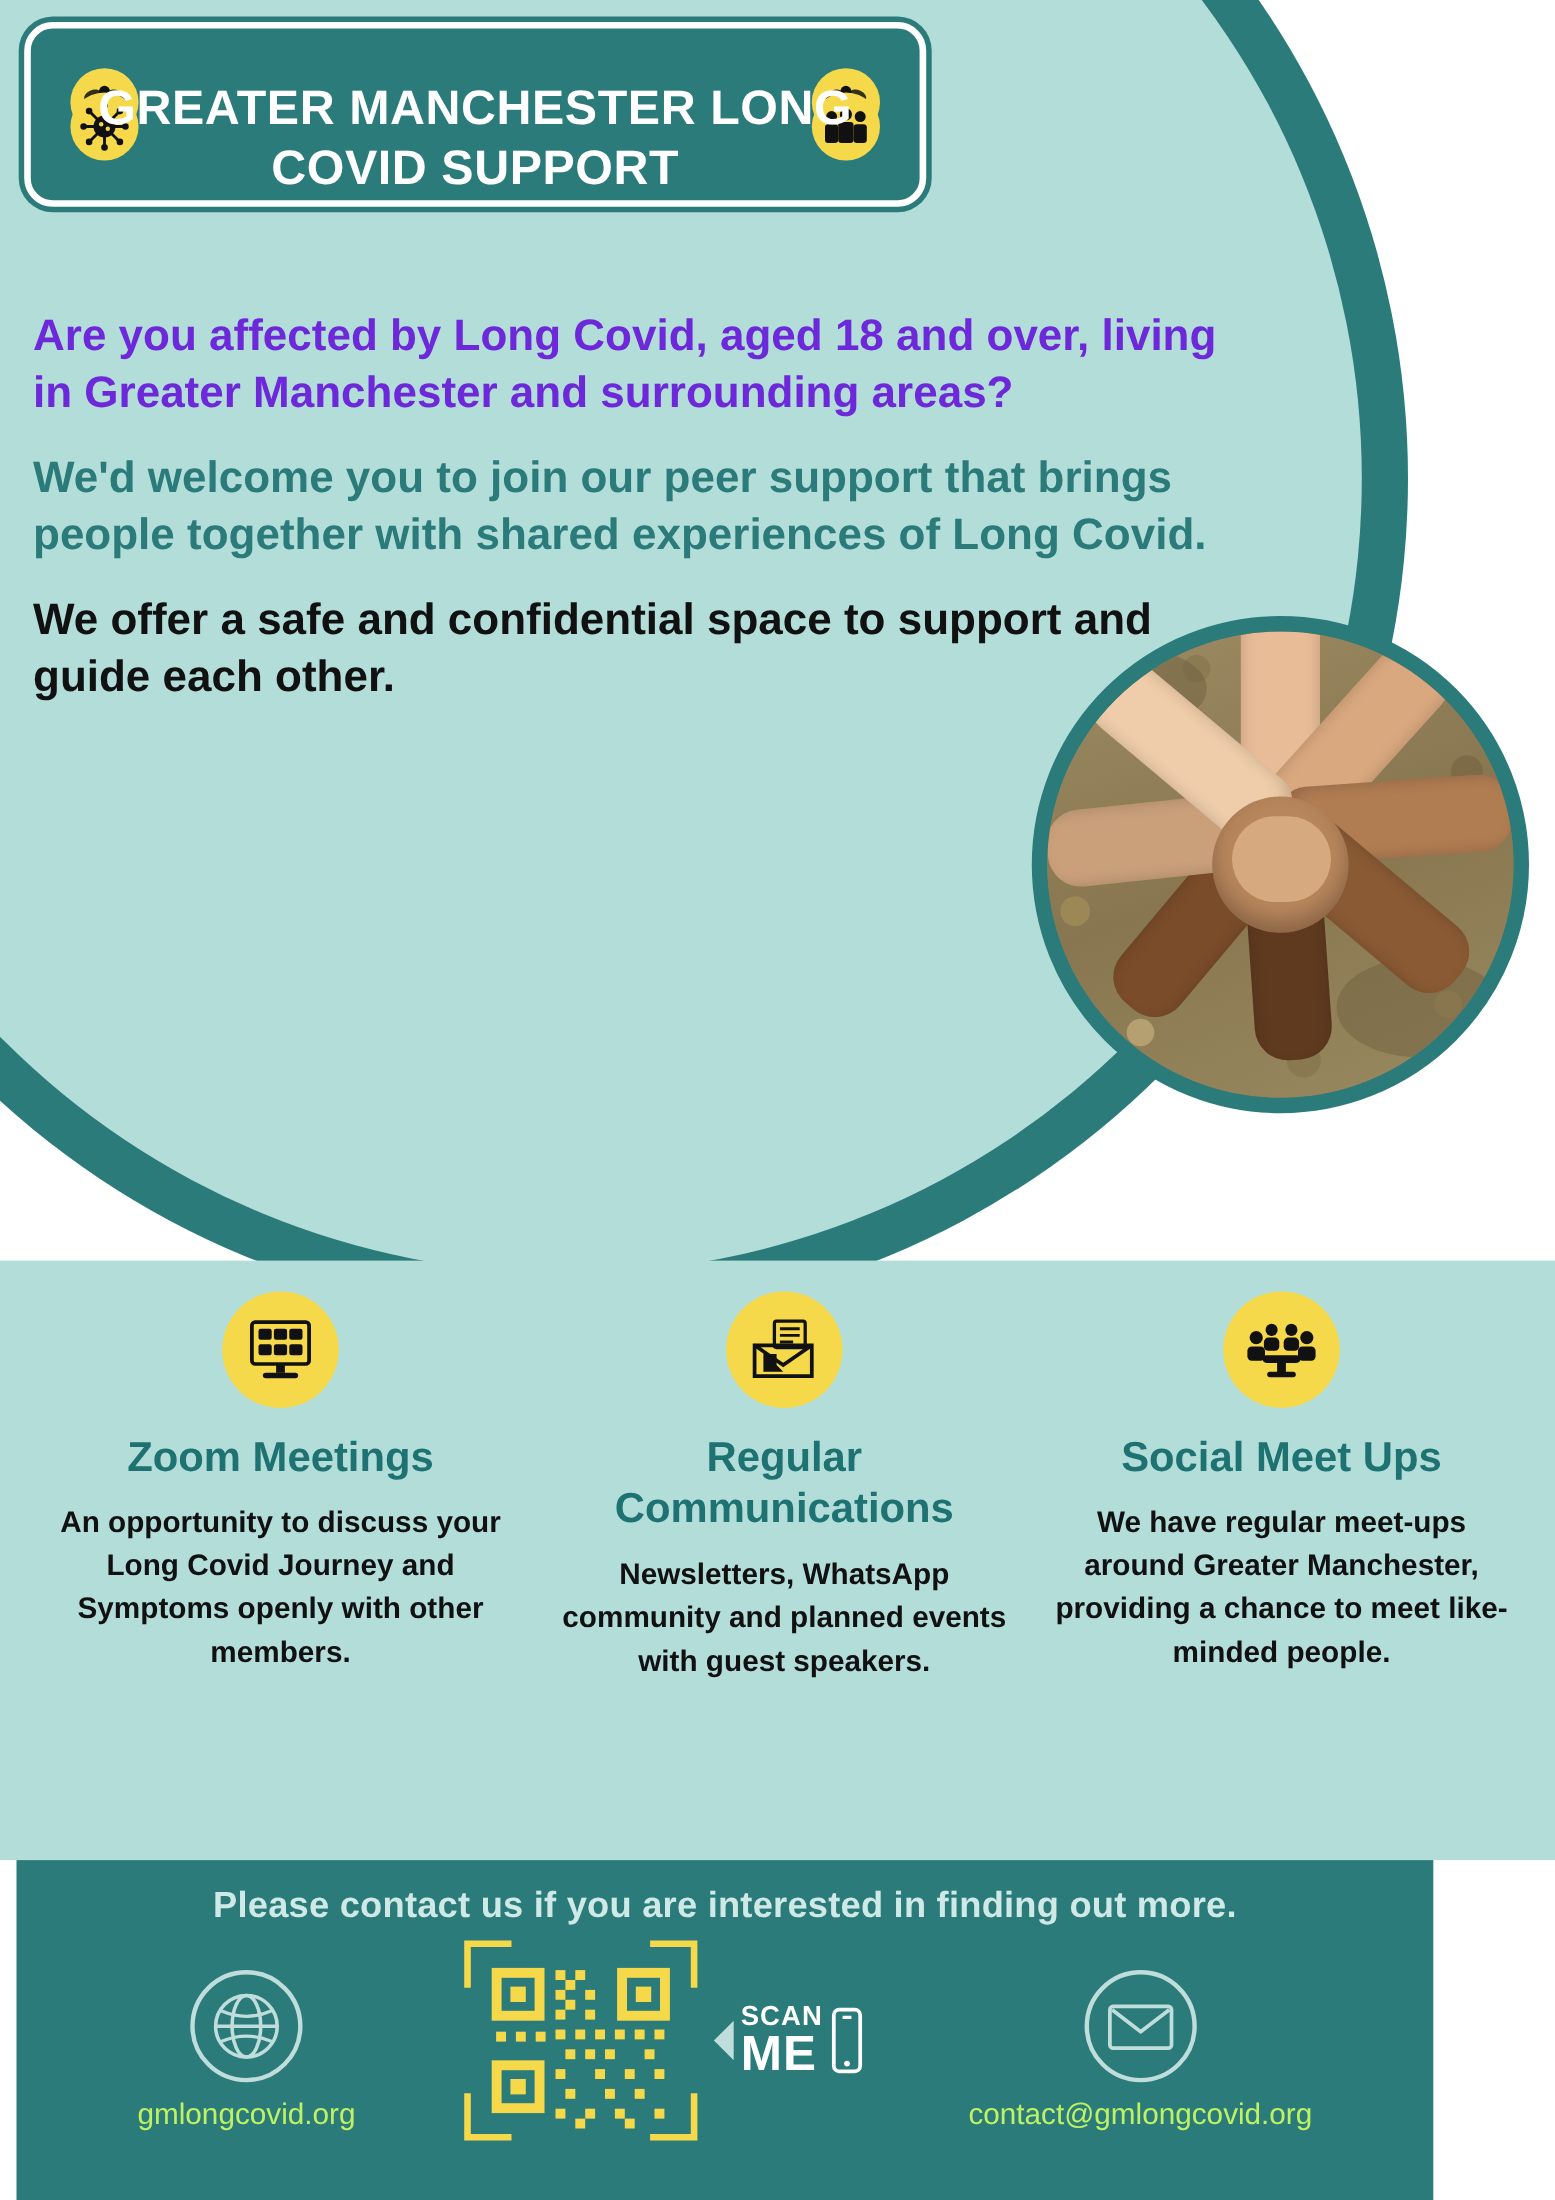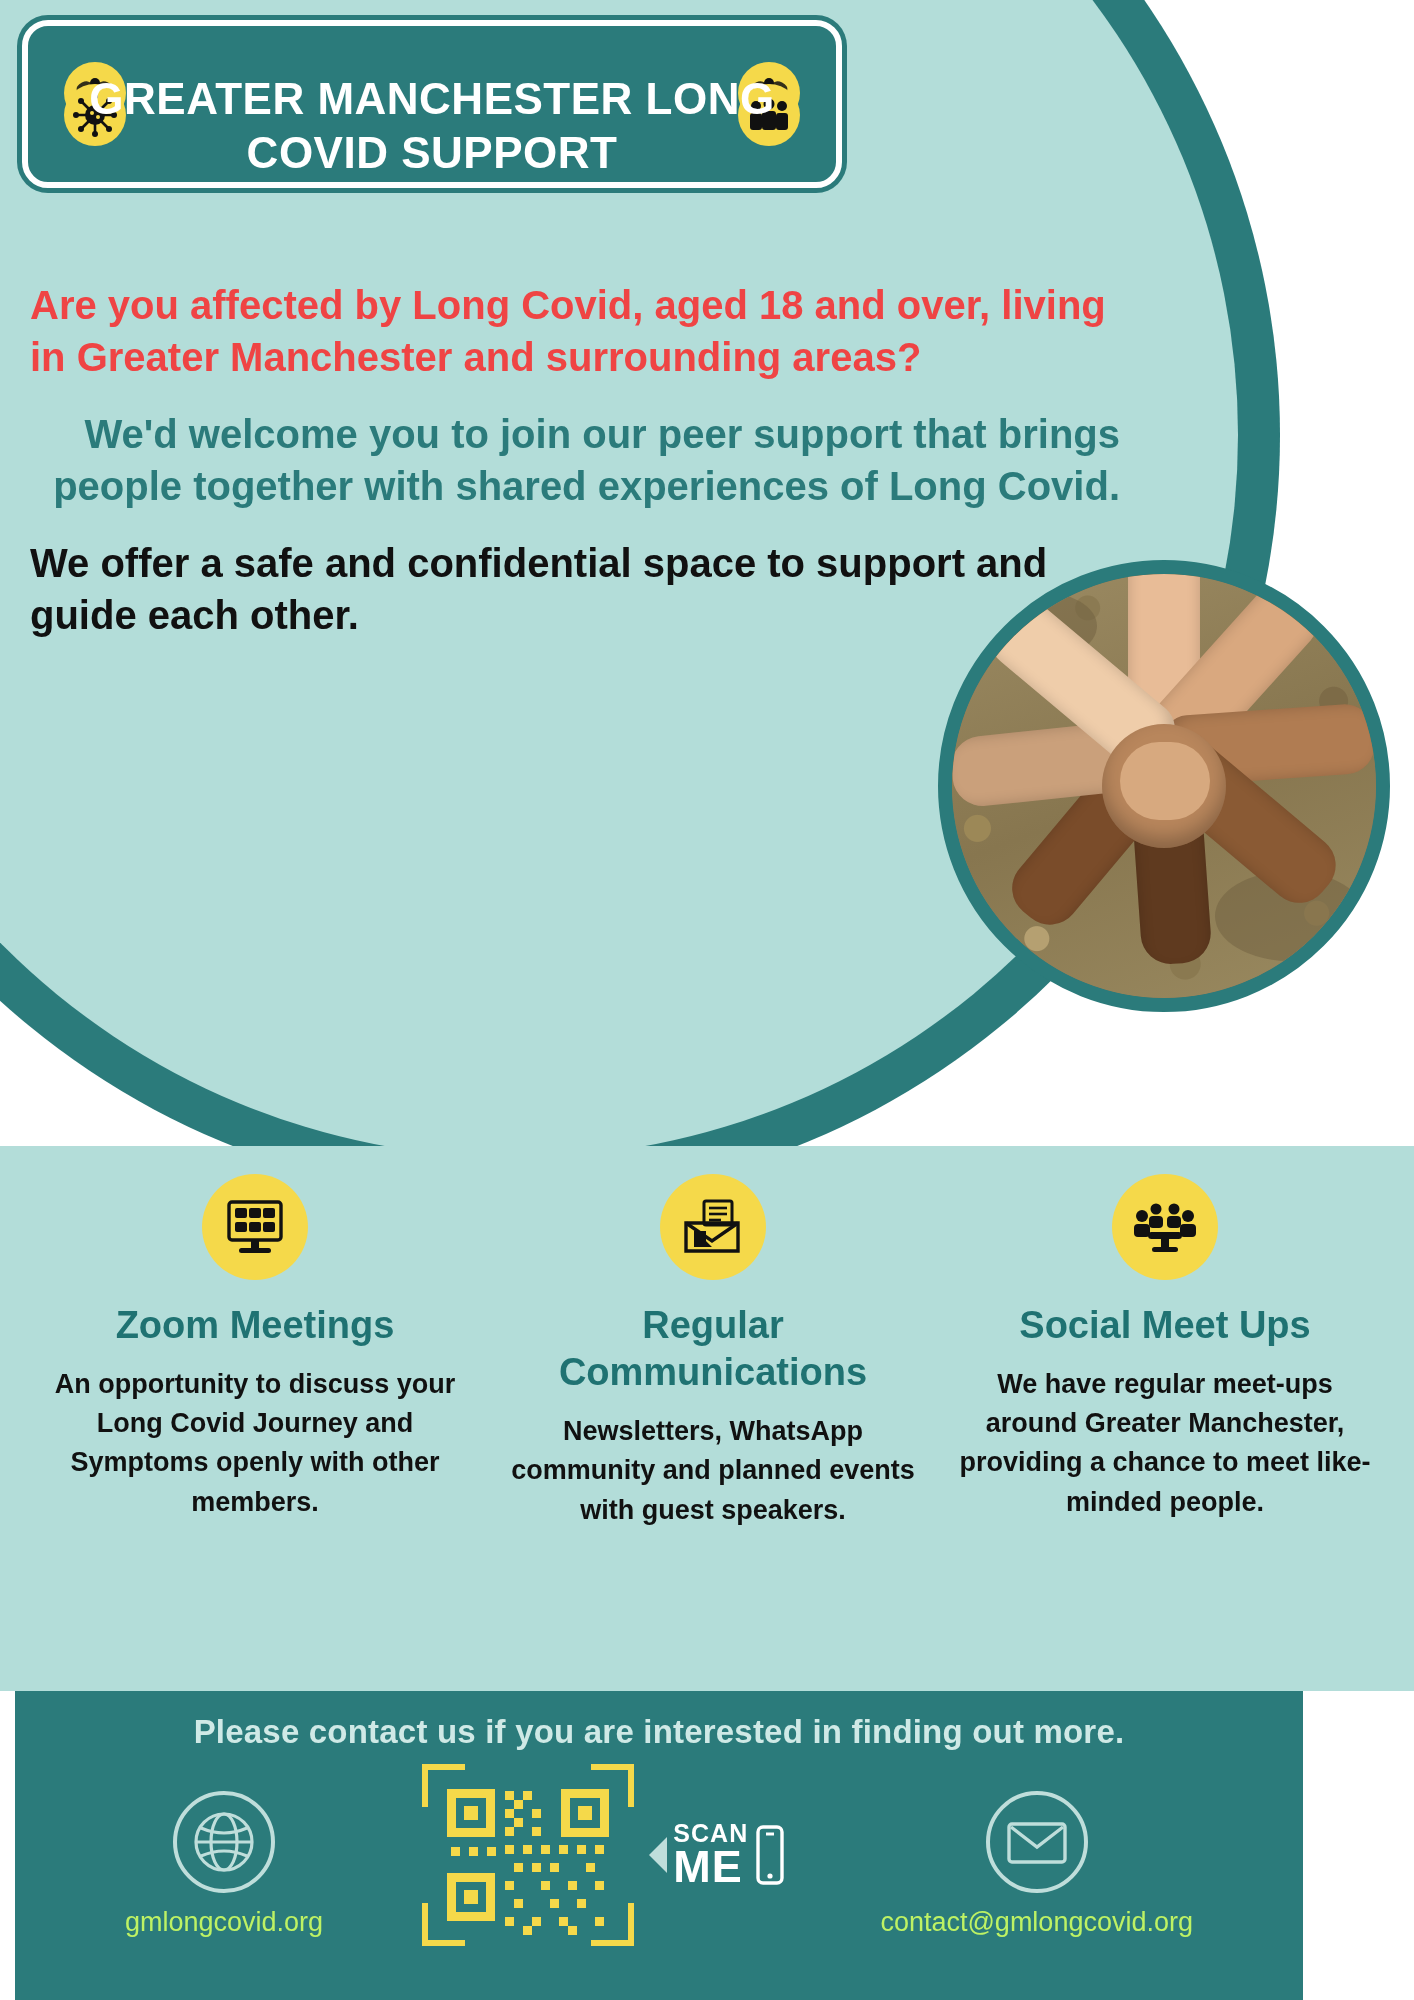--- a/index.html
+++ b/index.html
@@ -57,26 +57,25 @@
   }
   .badge svg { display:block; }
   .badge-tl { left: 36px; top: 36px; }
   .badge-tr { right: 36px; top: 36px; }
   .badge-bl { left: 36px; bottom: 36px; }
   .badge-br { right: 36px; bottom: 36px; }
 
   
   .copy { position: absolute; left: 30px; top: 280px; width: 1090px; }
   .line-dark {
-    color: #ef4444; font-size: 40px; font-weight: bold; line-height: 1.29;
+    color: #6d28d9; font-size: 40px; font-weight: bold; line-height: 1.29;
   }
   .line-teal {
     color: #2b7b7b; font-size: 40px; font-weight: bold; line-height: 1.29;
     margin-top: 26px;
-    text-align: right;
   }
   .line-dark2 {
     color: #111111; font-size: 40px; font-weight: bold; line-height: 1.29;
     margin-top: 26px;
   }
 
   
   .photo-circle {
     position: absolute; right: 24px; top: 560px;
     width: 452px; height: 452px; border-radius: 50%;

